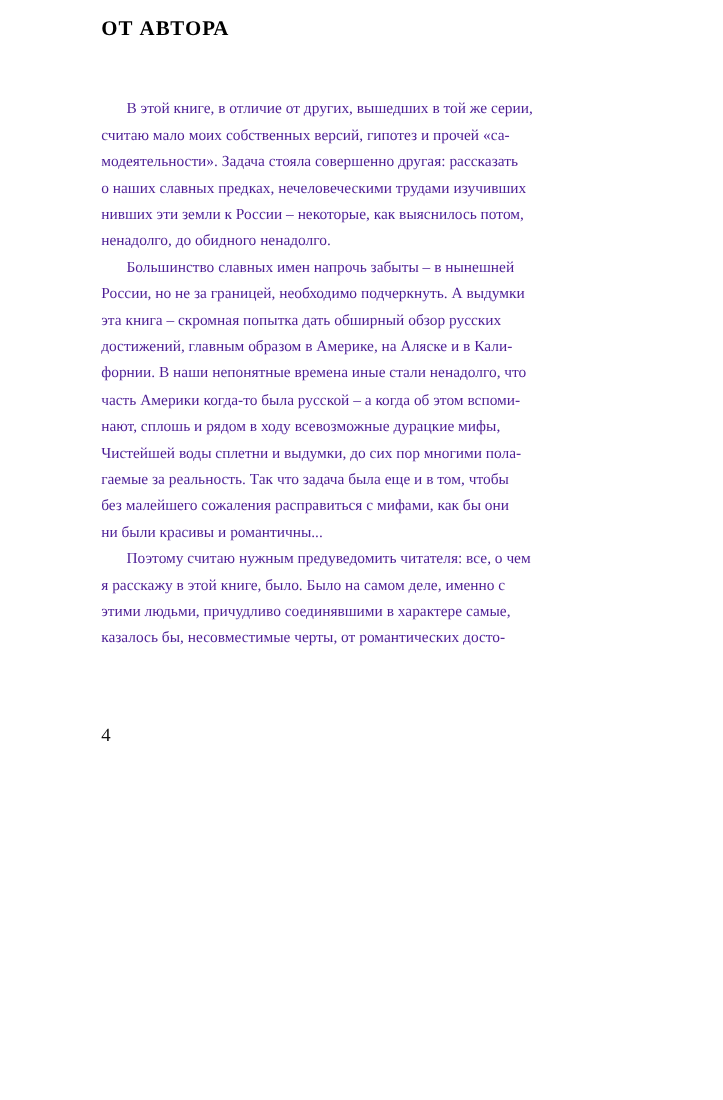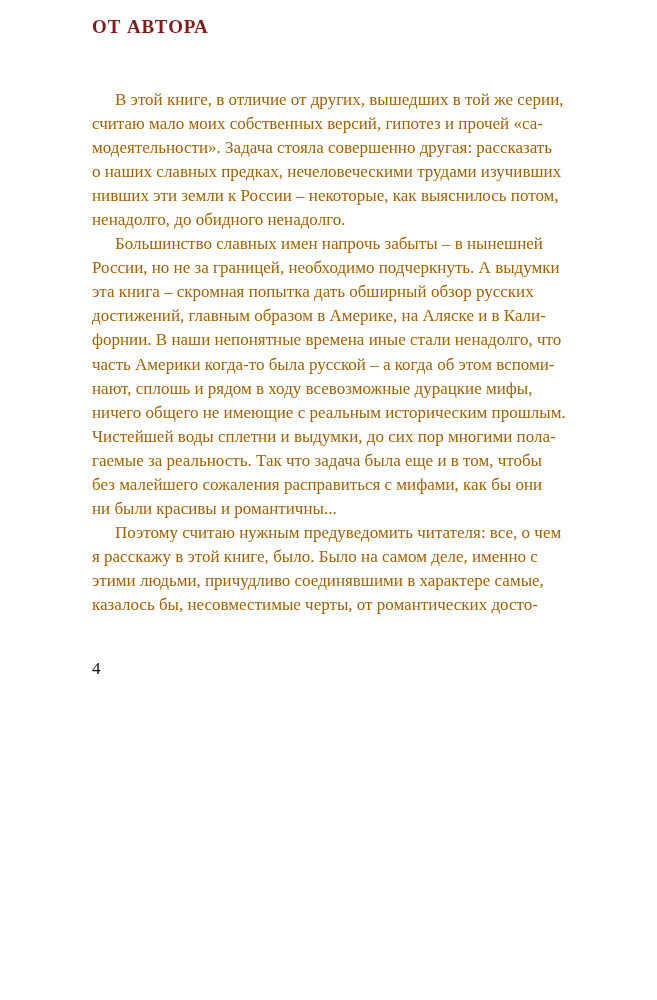--- a/index.html
+++ b/index.html
@@ -27,34 +27,34 @@
   
   .chapter-title {
     position: absolute;
     left: 92px;
     top: 17px;
     font-size: 19px;
     font-weight: bold;
     letter-spacing: 0.9px;
     line-height: 1.1;
     white-space: nowrap;
-    color: #7f1d1d;
+    color: #000000;
   }
 
   
   .textblock {
     position: absolute;
     left: 92px;
     top: 88px;
     width: 487px;
-    font-size: 17px;
+    font-size: 14px;
     line-height: 24.05px;
     text-align: justify;
     text-justify: inter-word;
-    color: #a16207;
+    color: #4c1d95;
   }
 
   .para {
     margin: 0;
     text-indent: 0;
   }
 
   
   .ln {
     display: block;
@@ -124,23 +124,20 @@
       <span class="ln just">
           <span>форнии. В наши непонятные времена иные стали ненадолго, что</span>
         </span>
       <span class="ln just">
           <span>часть Америки когда-то была русской – а когда об этом вспоми-</span>
         </span>
       <span class="ln just">
           <span>нают, сплошь и рядом в ходу всевозможные дурацкие мифы,</span>
         </span>
       <span class="ln just">
-          <span>ничего общего не имеющие с реальным историческим прошлым.</span>
-        </span>
-      <span class="ln just">
           <span>Чистейшей воды сплетни и выдумки, до сих пор многими пола-</span>
         </span>
       <span class="ln just">
           <span>гаемые за реальность. Так что задача была еще и в том, чтобы</span>
         </span>
       <span class="ln just">
           <span>без малейшего сожаления расправиться с мифами, как бы они</span>
         </span>
       <span class="ln">ни были красивы и романтичны...</span>
     </p>

